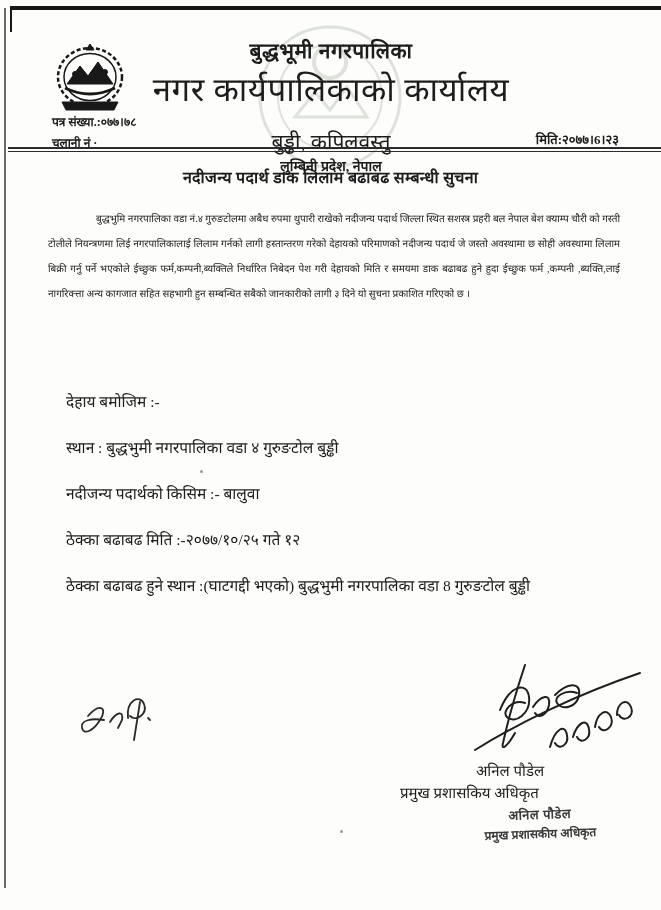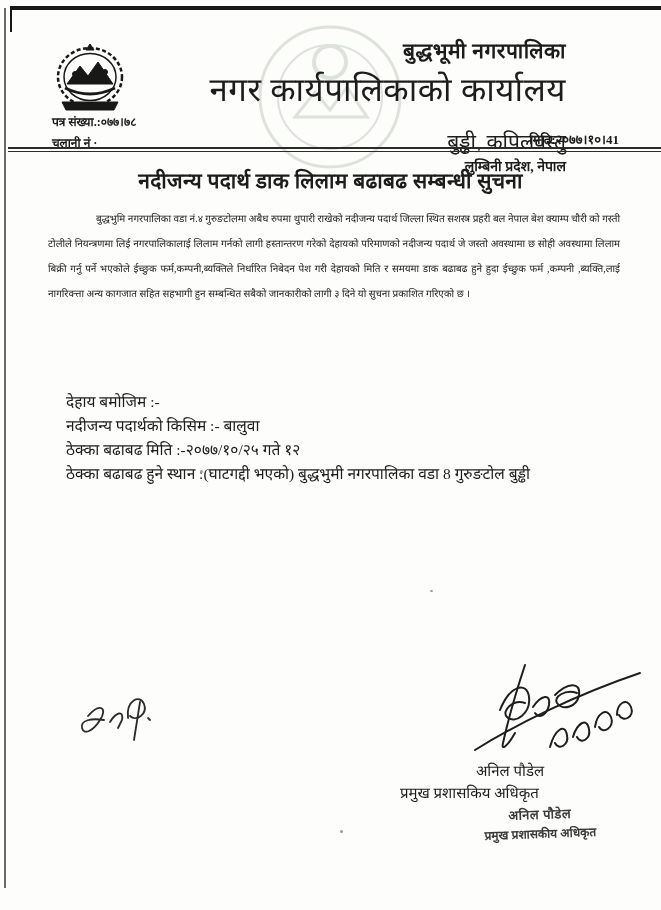--- a/index.html
+++ b/index.html
@@ -12,46 +12,46 @@
     color:#1c1c1c;
     overflow:hidden;
   }
   
   .scan-top{position:absolute;left:10px;top:6px;right:0;height:4px;background:#181818;}
   .scan-left{position:absolute;left:4px;top:8px;width:2px;height:880px;background:#6a6a6a;}
   .scan-corner{position:absolute;left:10px;top:6px;width:2px;height:26px;background:#181818;}
 
   
   .letterhead{position:absolute;left:0;top:36px;width:100%;}
-  .lh-center{position:absolute;left:136px;top:0;width:430px;text-align:right;}
+  .lh-center{position:absolute;left:116px;top:0;width:430px;text-align:center;}
   .lh-muni{font-size:21px;font-weight:bold;letter-spacing:.5px;}
   .lh-office{font-size:33px;font-weight:normal;margin-top:2px;letter-spacing:.5px;}
   .lh-addr1{font-size:21px;margin-top:16px;}
   .lh-addr2{font-size:14px;font-weight:bold;margin-top:1px;}
   .lh-left{position:absolute;left:52px;top:76px;font-size:12px;font-weight:bold;line-height:21px;}
   .lh-date{position:absolute;right:42px;top:94px;font-size:13px;font-weight:bold;}
   .emblem{position:absolute;left:50px;top:8px;}
   .watermark{position:absolute;left:255px;top:-14px;opacity:.16;}
 
   .sep{position:absolute;left:8px;right:0;}
   .sep-a{top:147px;height:2px;background:#2b2b2b;}
   .sep-b{top:151px;height:1px;background:#2b2b2b;}
 
   .notice-title{
     position:absolute;left:0;top:166px;width:100%;
-    text-align:center;font-size:21px;font-weight:bold;letter-spacing:.3px;
+    text-align:center;font-size:16px;font-weight:bold;letter-spacing:.3px;
   }
   .notice-body{
     position:absolute;left:48px;top:206px;width:572px;
     font-size:10px;line-height:25px;text-align:justify;
     text-indent:48px;margin:0;
   }
   .details{
     position:absolute;left:66px;top:390px;width:560px;
-    display:flex;flex-direction:column;
+    display:flex;flex-direction:column;gap:22px;
     font-size:15.5px;line-height:24px;
   }
 
   .sig-block{position:absolute;left:400px;top:660px;width:260px;}
   .sig-svg{position:absolute;left:55px;top:-5px;}
   .sig-name{position:absolute;left:0;top:100px;width:220px;text-align:center;font-size:15px;}
   .sig-title{position:absolute;left:0;top:122px;width:260px;text-align:left;font-size:15px;}
   .stamp{
     position:absolute;left:30px;top:145px;width:220px;text-align:center;
     transform:rotate(-2deg);color:#3a3a3a;
@@ -104,32 +104,33 @@
       <div class="lh-office">नगर कार्यपालिकाको कार्यालय</div>
       <div class="lh-addr1">बुड्ढी, कपिलवस्तु</div>
       <div class="lh-addr2">लुम्बिनी प्रदेश, नेपाल</div>
     </div>
 
     <div class="lh-left">
       <div>पत्र संख्या.:०७७।७८</div>
       <div>चलानी नं ·</div>
     </div>
 
-    <div class="lh-date">मिति:२०७७।१०।41</div>
+    <div class="lh-date">मिति:२०७७।6।२३</div>
   </div>
 
   <div class="sep sep-a"></div>
   <div class="sep sep-b"></div>
 
   <div class="notice-title">नदीजन्य पदार्थ  डाक लिलाम बढाबढ सम्बन्धी सुचना</div>
 
   <p class="notice-body">बुद्धभुमि नगरपालिका वडा नं.४ गुरुङटोलमा अबैध रुपमा थुपारी राखेको नदीजन्य पदार्थ जिल्ला स्थित सशस्त्र प्रहरी बल नेपाल बेश क्याम्प चौरी को गस्ती टोलीले नियन्त्रणमा लिई नगरपालिकालाई लिलाम गर्नको लागी हस्तान्तरण गरेको देहायको परिमाणको नदीजन्य पदार्थ जे जस्तो अवस्थामा छ सोही अवस्थामा लिलाम बिक्री गर्नु पर्ने भएकोले ईच्छुक फर्म,कम्पनी,ब्यक्तिले निर्धारित निबेदन पेश गरी देहायको मिति र समयमा  डाक बढाबढ हुने हुदा  ईच्छुक फर्म ,कम्पनी ,ब्यक्ति,लाई नागरिक्त्ता अन्य कागजात सहित सहभागी हुन सम्बन्धित सबैको जानकारीको लागी ३ दिने यो सुचना प्रकाशित गरिएको छ ।</p>
 
   <div class="details">
     <div>देहाय बमोजिम :-</div>
+    <div>स्थान : बुद्धभुमी नगरपालिका वडा ४ गुरुङटोल बुड्ढी</div>
     <div>नदीजन्य पदार्थको किसिम :- बालुवा</div>
     <div>ठेक्का बढाबढ  मिति :-२०७७/१०/२५ गते १२</div>
     <div>ठेक्का बढाबढ हुने स्थान :(घाटगद्दी भएको) बुद्धभुमी नगरपालिका वडा 8 गुरुङटोल बुड्ढी</div>
   </div>
 
   <div class="initial-svg">
     <svg width="110" height="70" viewBox="0 0 110 70">
       <g fill="none" stroke="#2a2a2a" stroke-width="1.8" stroke-linecap="round">
         <path d="M18 28 C 30 14, 38 20, 30 32 C 24 42, 14 48, 12 40 C 10 32, 22 30, 34 32"></path>
         <path d="M40 34 C 46 24, 54 22, 52 32 L 48 40"></path>

